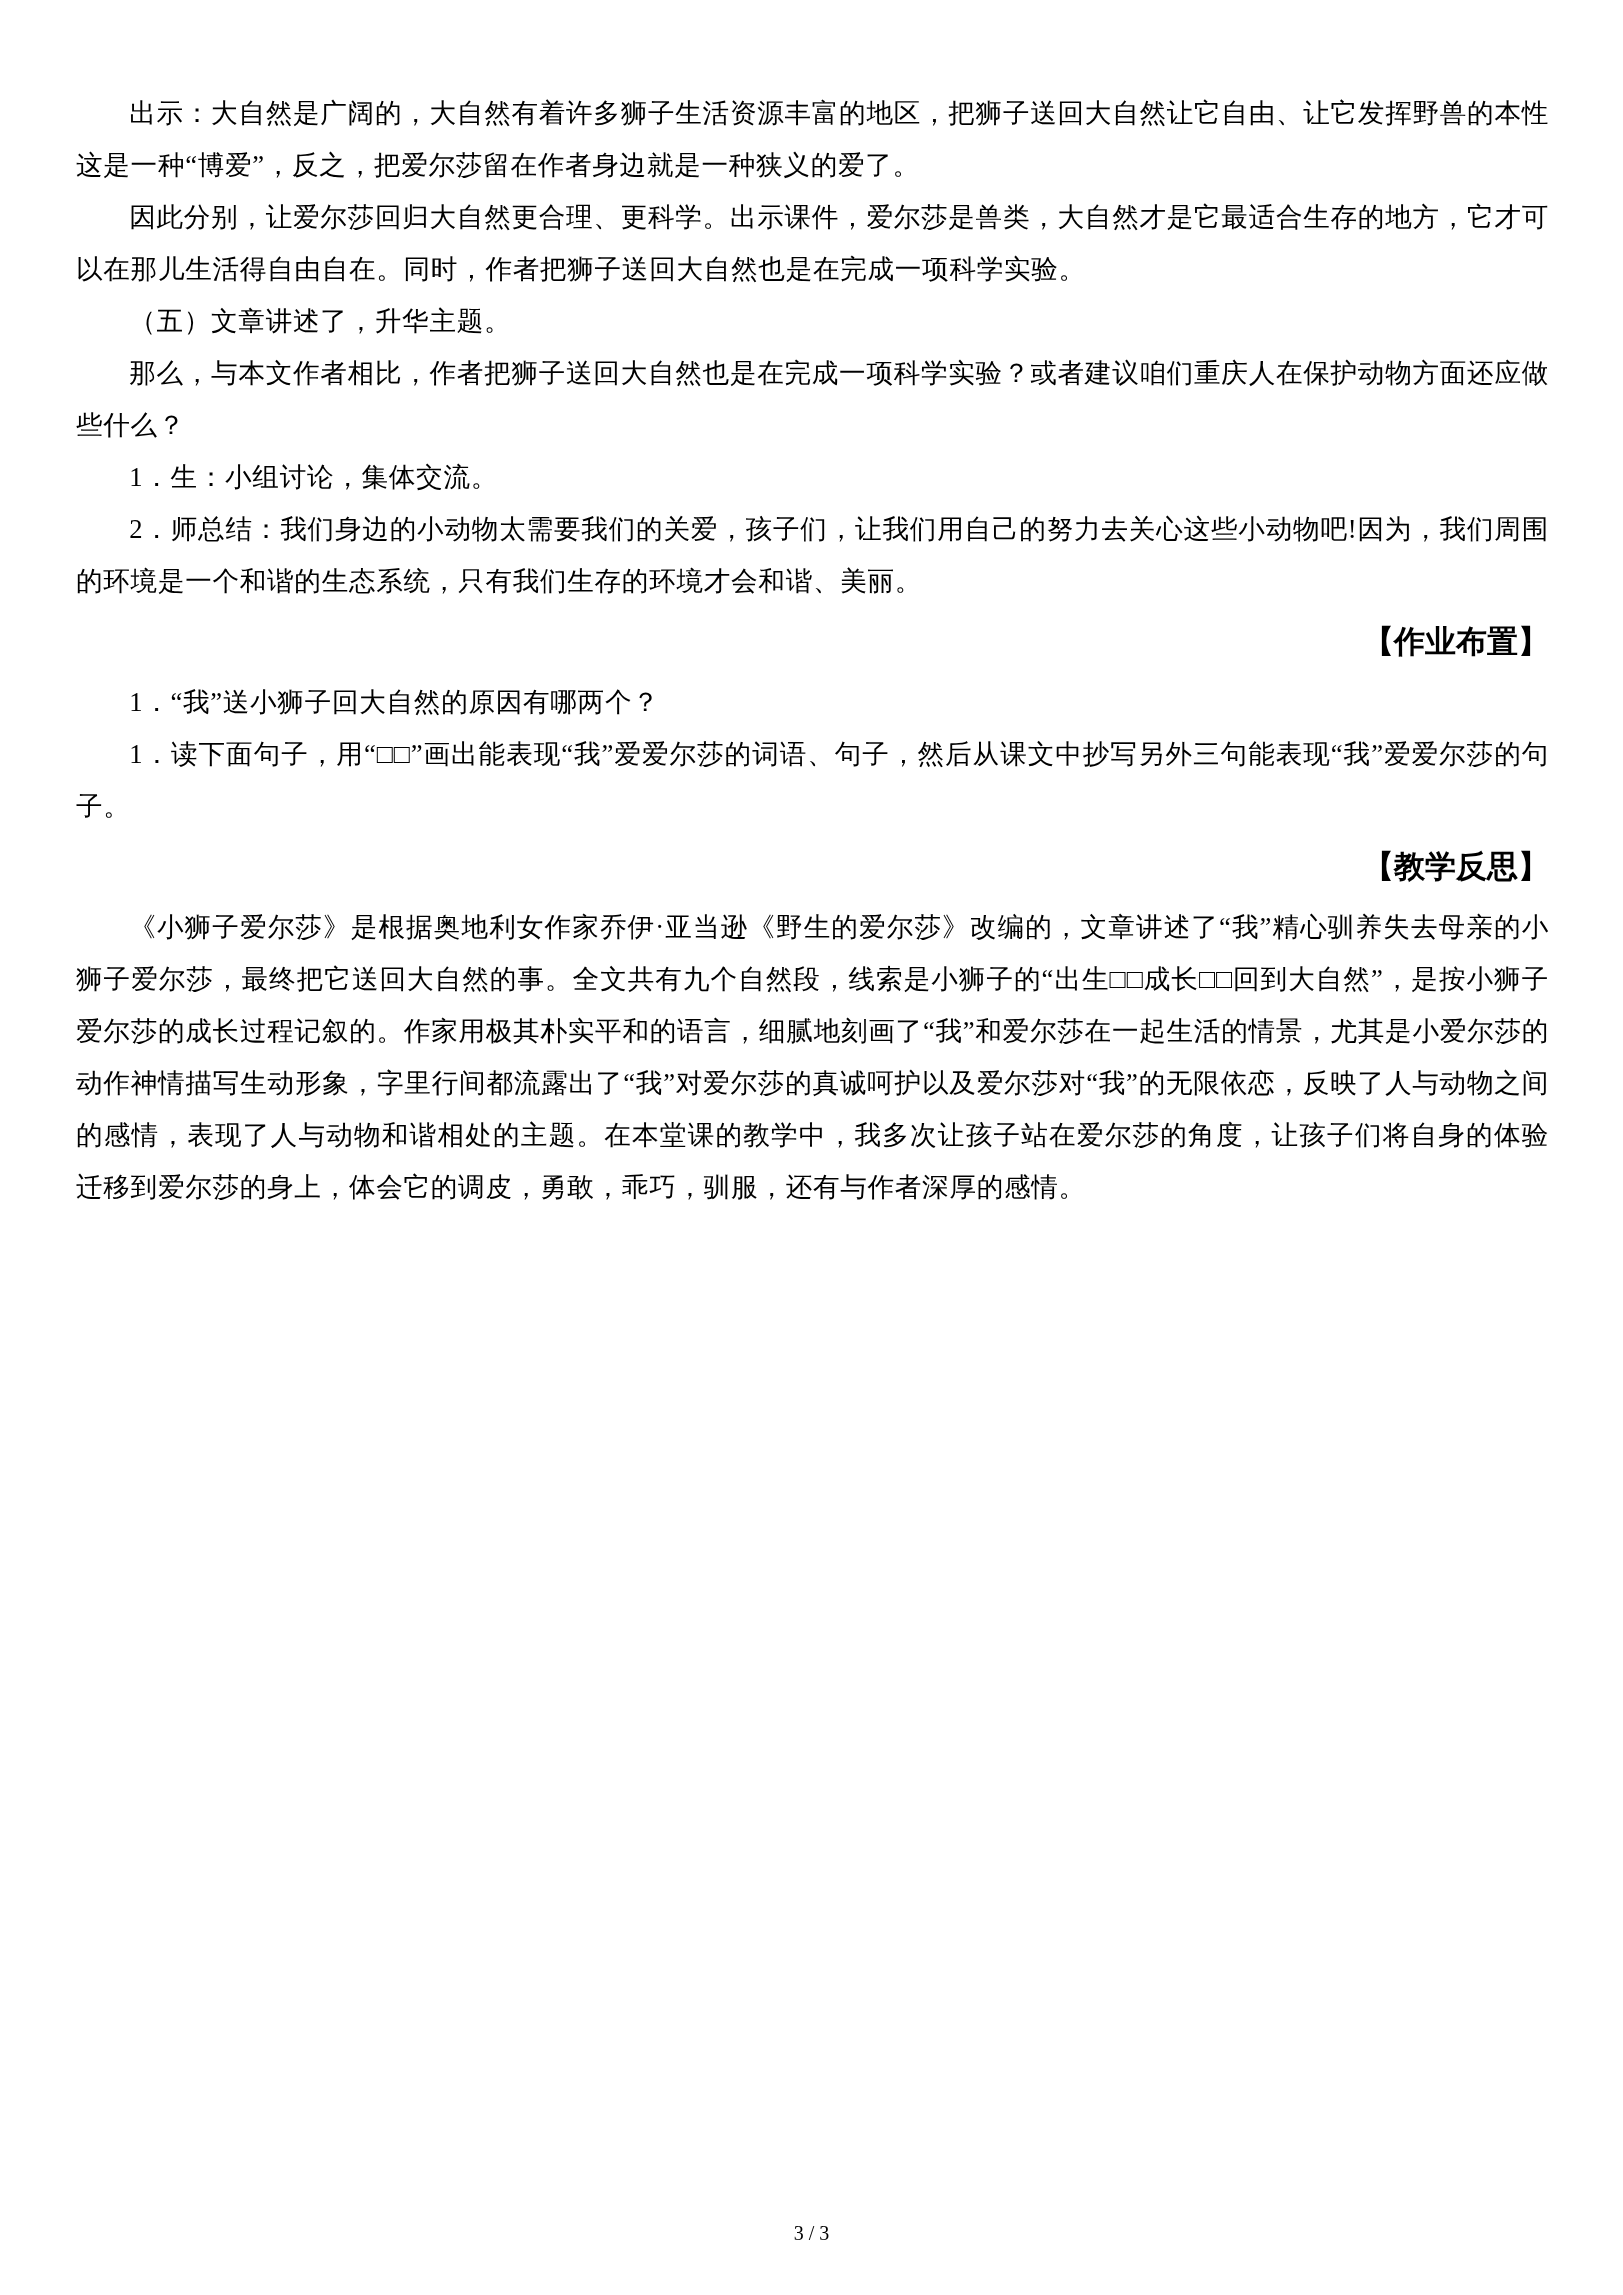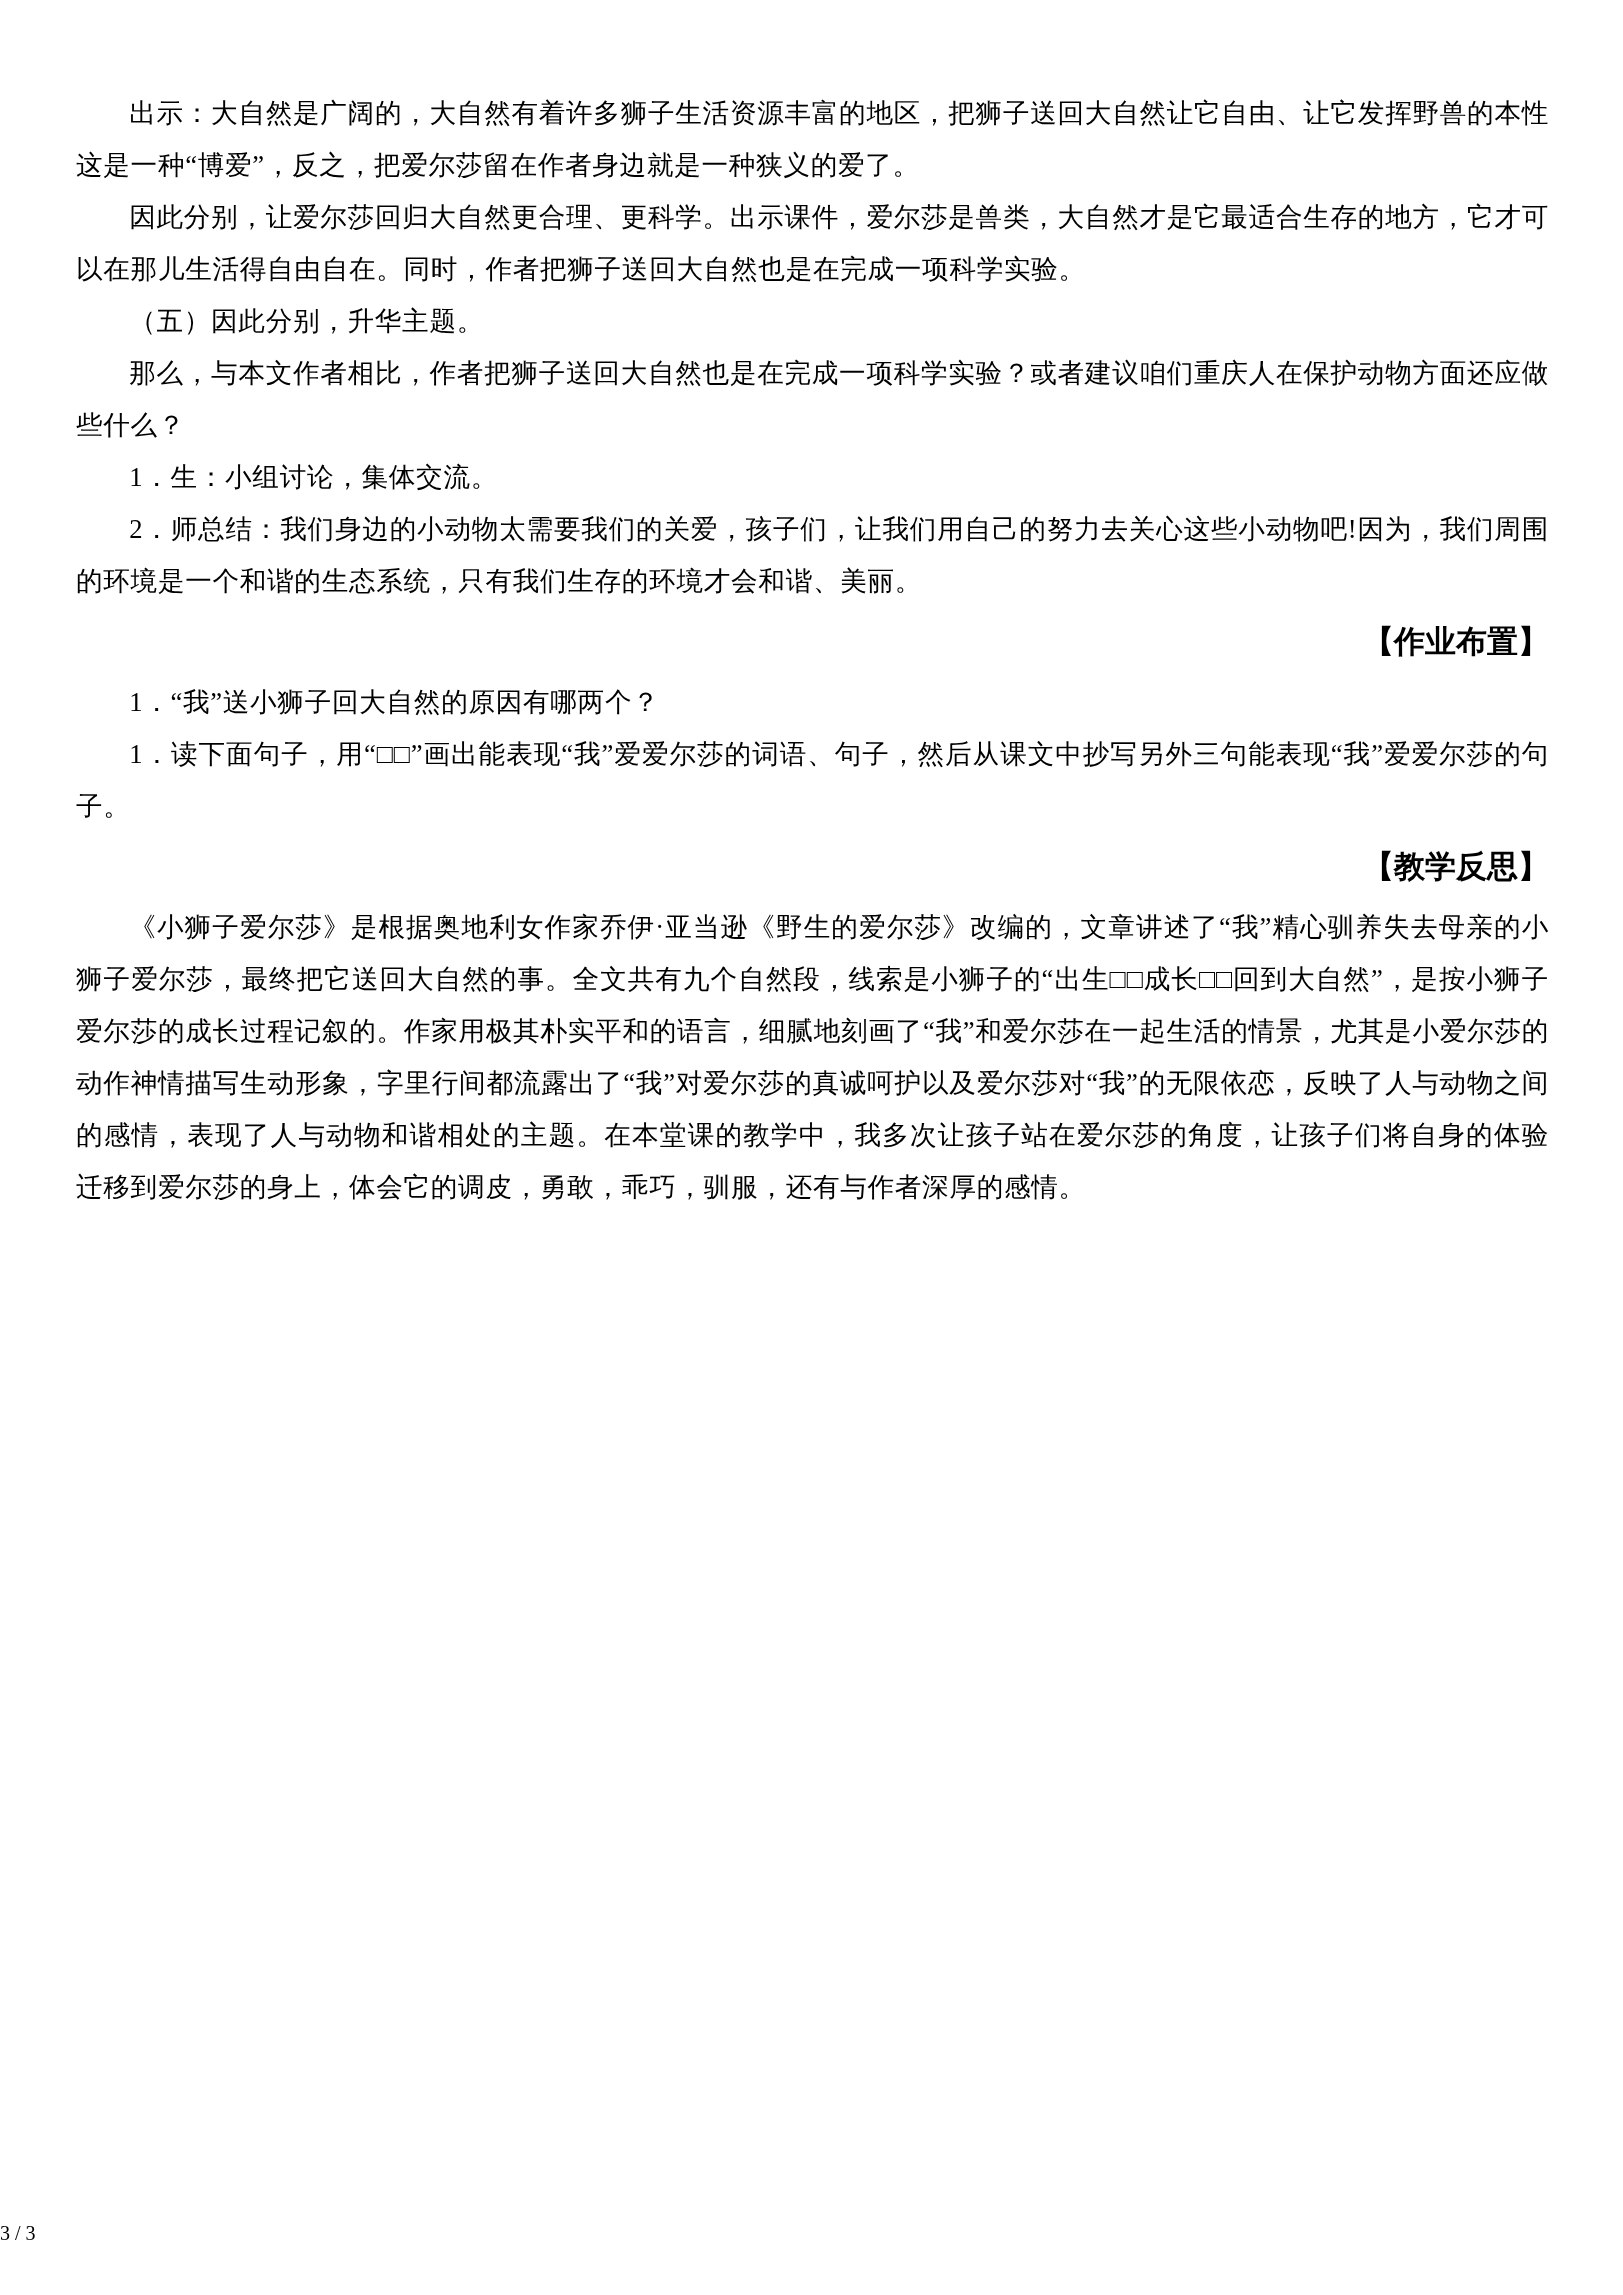--- a/index.html
+++ b/index.html
@@ -43,34 +43,34 @@
     font-weight: bold;
     text-indent: 0;
     text-align: right;
     font-family: "Liberation Sans", "DejaVu Sans", sans-serif;
   }
   .footer {
     position: absolute;
     bottom: 50px;
     left: 0;
     width: 100%;
-    text-align: left;
+    text-align: center;
     font-size: 20px;
     color: #000000;
     font-family: Liberation Serif, serif;
   }
 </style>
 </head>
 <body>
 
 <div class="page">
   <div class="content">
     <p class="para">出示：大自然是广阔的，大自然有着许多狮子生活资源丰富的地区，把狮子送回大自然让它自由、让它发挥野兽的本性这是一种“博爱”，反之，把爱尔莎留在作者身边就是一种狭义的爱了。</p>
     <p class="para">因此分别，让爱尔莎回归大自然更合理、更科学。出示课件，爱尔莎是兽类，大自然才是它最适合生存的地方，它才可以在那儿生活得自由自在。同时，作者把狮子送回大自然也是在完成一项科学实验。</p>
-    <p class="para">（五）因此分别，升华主题。</p>
+    <p class="para">（五）文章讲述了，升华主题。</p>
     <p class="para">那么，与本文作者相比，作者把狮子送回大自然也是在完成一项科学实验？或者建议咱们重庆人在保护动物方面还应做些什么？</p>
     <p class="para">1．生：小组讨论，集体交流。</p>
     <p class="para">2．师总结：我们身边的小动物太需要我们的关爱，孩子们，让我们用自己的努力去关心这些小动物吧!因为，我们周围的环境是一个和谐的生态系统，只有我们生存的环境才会和谐、美丽。</p>
     <h2 class="heading">【作业布置】</h2>
     <p class="para">1．“我”送小狮子回大自然的原因有哪两个？</p>
     <p class="para">1．读下面句子，用“□□”画出能表现“我”爱爱尔莎的词语、句子，然后从课文中抄写另外三句能表现“我”爱爱尔莎的句子。</p>
     <h2 class="heading">【教学反思】</h2>
     <p class="para">《小狮子爱尔莎》是根据奥地利女作家乔伊·亚当逊《野生的爱尔莎》改编的，文章讲述了“我”精心驯养失去母亲的小狮子爱尔莎，最终把它送回大自然的事。全文共有九个自然段，线索是小狮子的“出生□□成长□□回到大自然”，是按小狮子爱尔莎的成长过程记叙的。作家用极其朴实平和的语言，细腻地刻画了“我”和爱尔莎在一起生活的情景，尤其是小爱尔莎的动作神情描写生动形象，字里行间都流露出了“我”对爱尔莎的真诚呵护以及爱尔莎对“我”的无限依恋，反映了人与动物之间的感情，表现了人与动物和谐相处的主题。在本堂课的教学中，我多次让孩子站在爱尔莎的角度，让孩子们将自身的体验迁移到爱尔莎的身上，体会它的调皮，勇敢，乖巧，驯服，还有与作者深厚的感情。</p>
   </div>
   <div class="footer">3 / 3</div>

